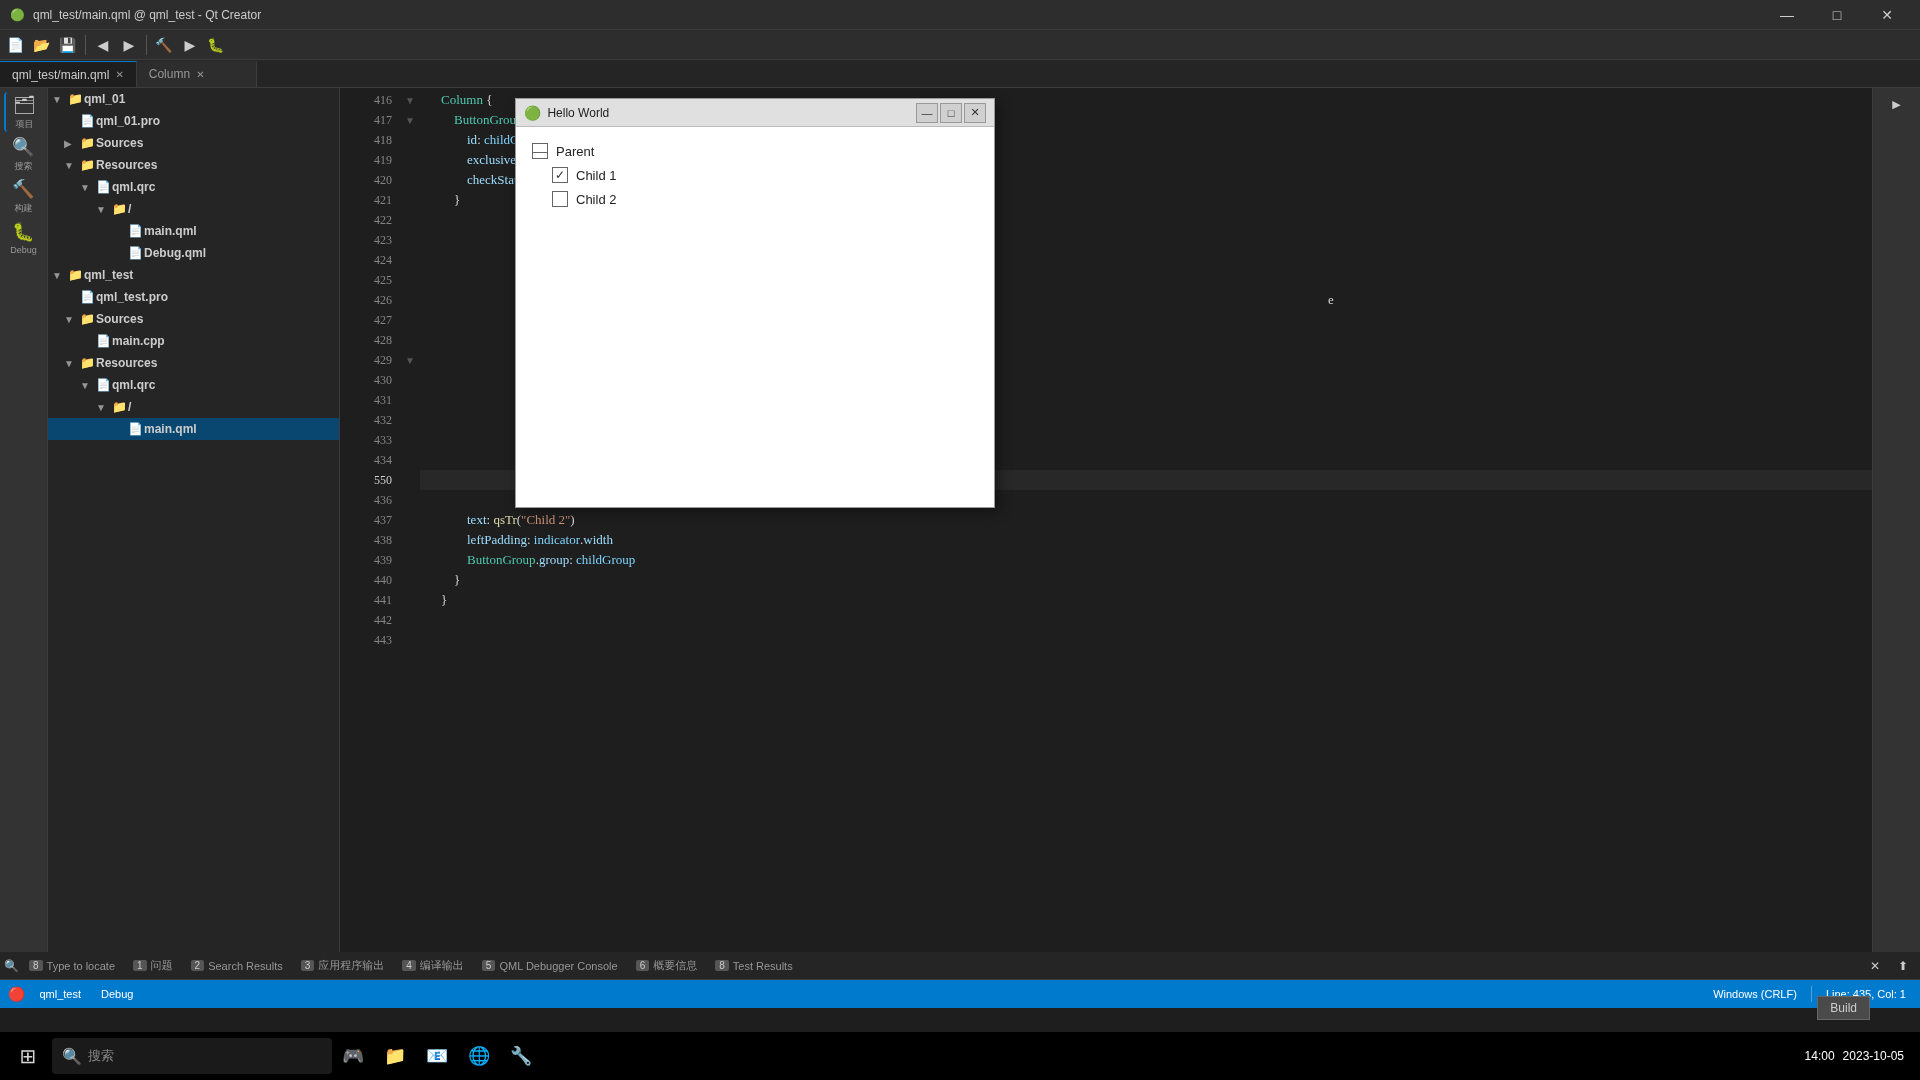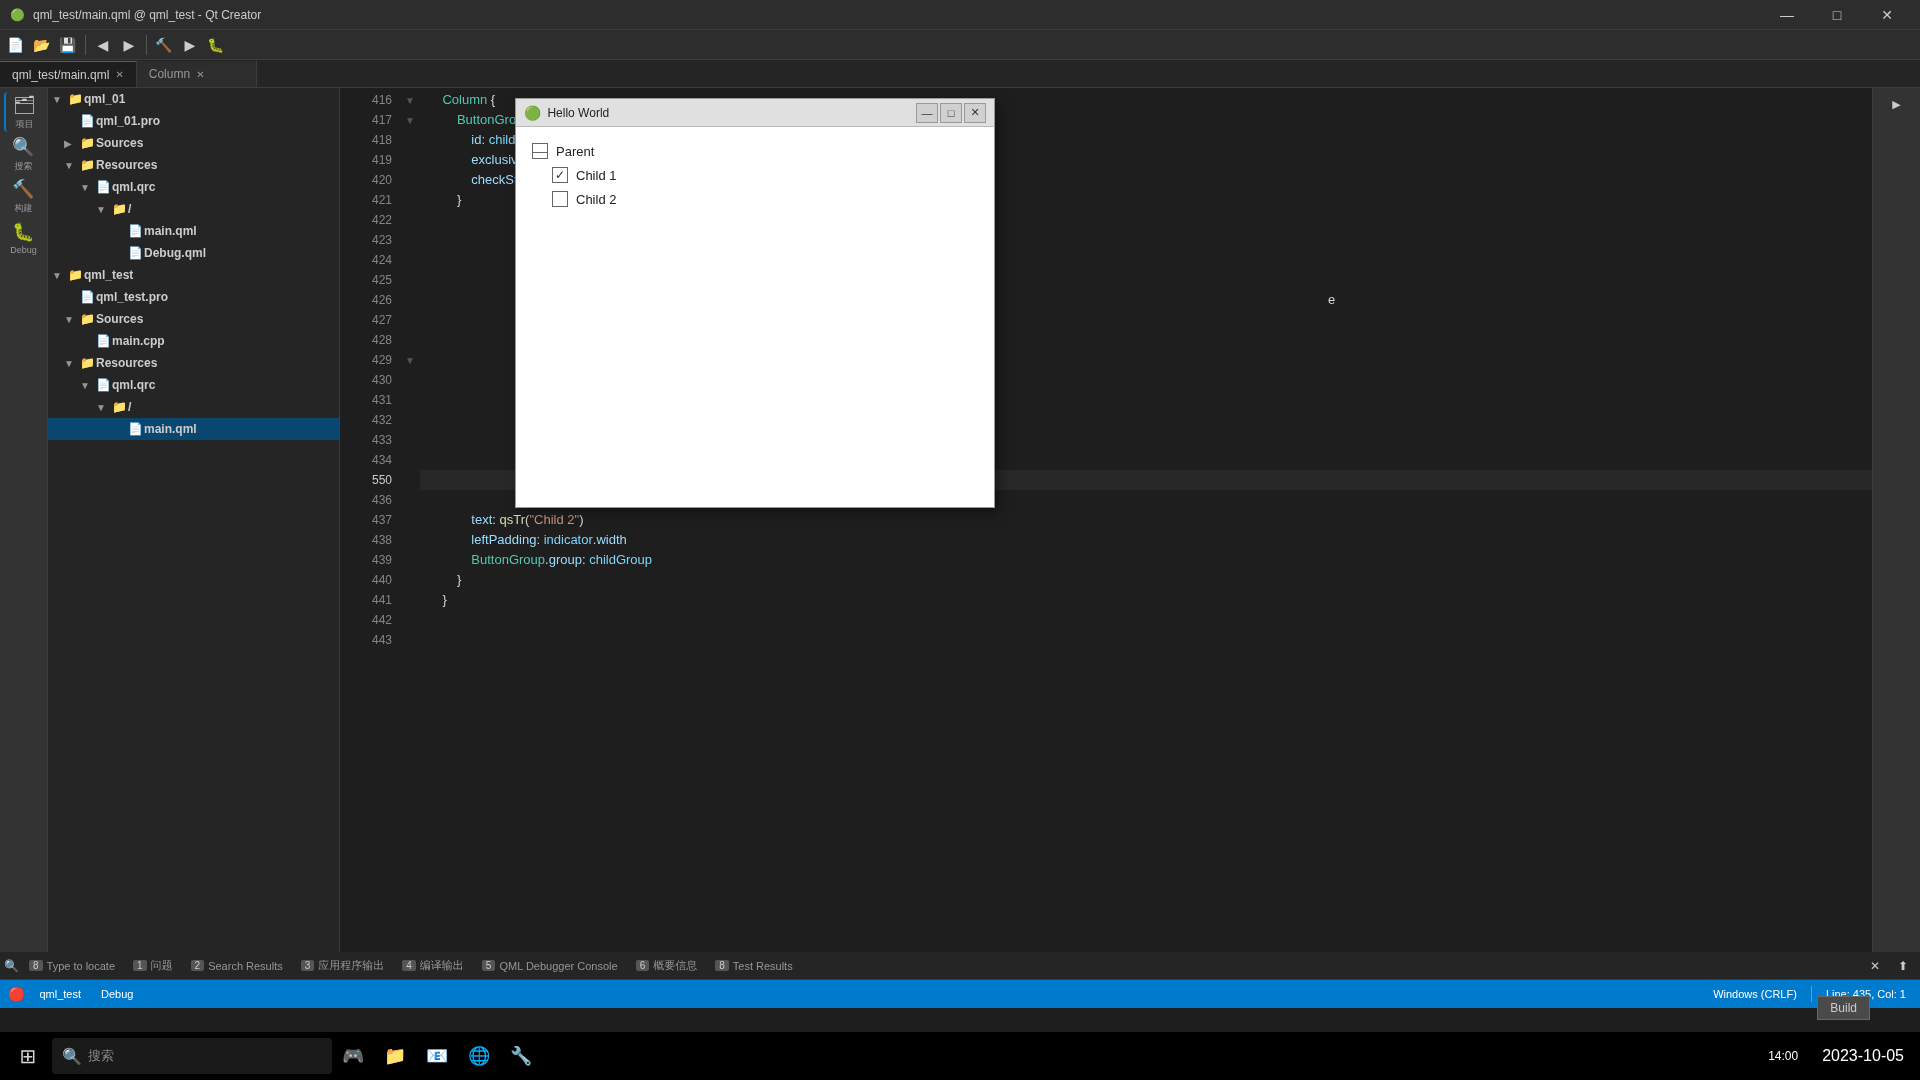--- a/index.html
+++ b/index.html
@@ -133,21 +133,21 @@
       background: #1e1e1e;
       display: flex;
       flex-direction: column;
       overflow: hidden;
       position: relative;
     }
     .code-container {
       flex: 1;
       display: flex;
       overflow: hidden;
-      font-family: Liberation Sans, sans-serif;
+      font-family: Liberation Serif, serif;
       font-size: 13px;
     }
     .line-numbers {
       width: 60px;
       background: #1e1e1e;
       color: #858585;
       padding: 0 8px;
       text-align: right;
       overflow: hidden;
       flex-shrink: 0;
@@ -728,18 +728,18 @@
       <span style="font-size:16px;">🔍</span>
       <span style="color:#888;font-size:13px;">搜索</span>
     </div>
     <div style="flex:1;display:flex;align-items:center;gap:6px;">
       <div style="width:36px;height:36px;display:flex;align-items:center;justify-content:center;cursor:pointer;font-size:18px;">🎮</div>
       <div style="width:36px;height:36px;display:flex;align-items:center;justify-content:center;cursor:pointer;font-size:18px;">📁</div>
       <div style="width:36px;height:36px;display:flex;align-items:center;justify-content:center;cursor:pointer;font-size:18px;">📧</div>
       <div style="width:36px;height:36px;display:flex;align-items:center;justify-content:center;cursor:pointer;font-size:18px;">🌐</div>
       <div style="width:36px;height:36px;display:flex;align-items:center;justify-content:center;cursor:pointer;font-size:18px;">🔧</div>
     </div>
-    <div style="display:flex;align-items:center;gap:24px;padding-right:8px;">
+    <div style="display:flex;align-items:center;gap:8px;padding-right:8px;">
       <span style="color:#fff;font-size:12px;">14:00</span>
-      <span style="color:#fff;font-size:16px;">2023-10-05</span>
+      <span style="color:#fff;font-size:12px;">2023-10-05</span>
     </div>
   </div>
 </div>
 
 </body></html>

